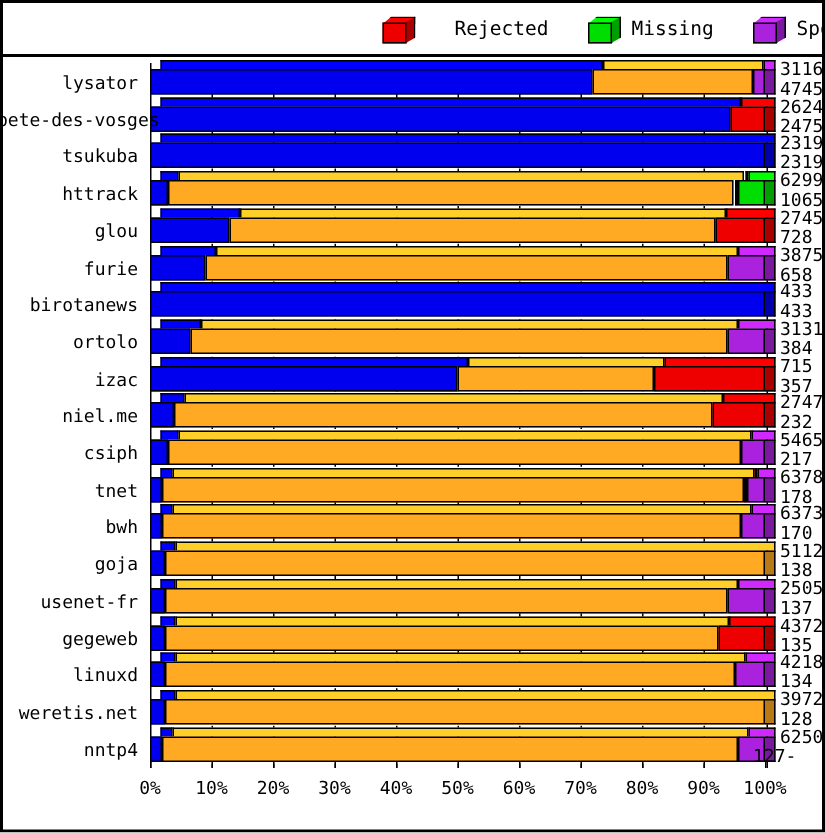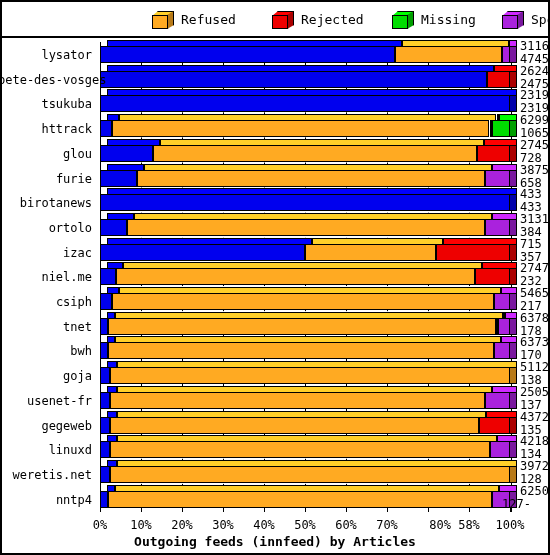--- a/index.html
+++ b/index.html
@@ -34,29 +34,21 @@
   #xlabels{position:absolute;left:0;top:482px;width:546px;height:16px;}
   .xlab{position:absolute;font-size:12px;color:#000;text-align:center;width:46px;}
   #charttitle{position:absolute;left:0;top:498px;width:546px;text-align:center;font-size:13px;font-weight:bold;color:#000;}
 </style>
 </head>
 <body>
 
 <div id="page">
 
   <div id="legend">
-      <div class="lg" style="left: 150px;">
-        <span class="lgcube">
-          <span class="top" style="background: rgb(255, 207, 41);"></span>
-          <span class="sidequad" style="background: rgb(184, 122, 24);"></span>
-          <span class="face" style="background: rgb(255, 170, 34);"></span>
-        </span>
-        <span class="lgtext">Refused</span>
-      </div>
-      <div class="lg" style="left: 270px;">
+      <div class="lg" style="left: 253px; gap: 19px;">
         <span class="lgcube">
           <span class="top" style="background: rgb(255, 0, 0);"></span>
           <span class="sidequad" style="background: rgb(171, 0, 0);"></span>
           <span class="face" style="background: rgb(238, 0, 0);"></span>
         </span>
         <span class="lgtext">Rejected</span>
       </div>
       <div class="lg" style="left: 390px; align-items: center;">
         <span class="lgcube">
           <span class="top" style="background: rgb(0, 255, 0);"></span>
@@ -323,20 +315,19 @@
       </div>
     <div id="xlabels">
         <div class="xlab" style="left: 75px;">0%</div>
         <div class="xlab" style="left: 116px;">10%</div>
         <div class="xlab" style="left: 157px;">20%</div>
         <div class="xlab" style="left: 198px;">30%</div>
         <div class="xlab" style="left: 239px;">40%</div>
         <div class="xlab" style="left: 280px;">50%</div>
         <div class="xlab" style="left: 321px;">60%</div>
         <div class="xlab" style="left: 362px;">70%</div>
-        <div class="xlab" style="left: 403px; text-align: right;">80%</div>
-        <div class="xlab" style="left: 444px;">58%</div>
+        <div class="xlab" style="left: 403px;">80%</div>
+        <div class="xlab" style="left: 444px;">90%</div>
         <div class="xlab" style="left: 485px;">100%</div>
       </div>
-    <div id="charttitle">Outgoing feeds (innfeed) by Articles</div>
   </div>
 
 </div>
 
 </body></html>

